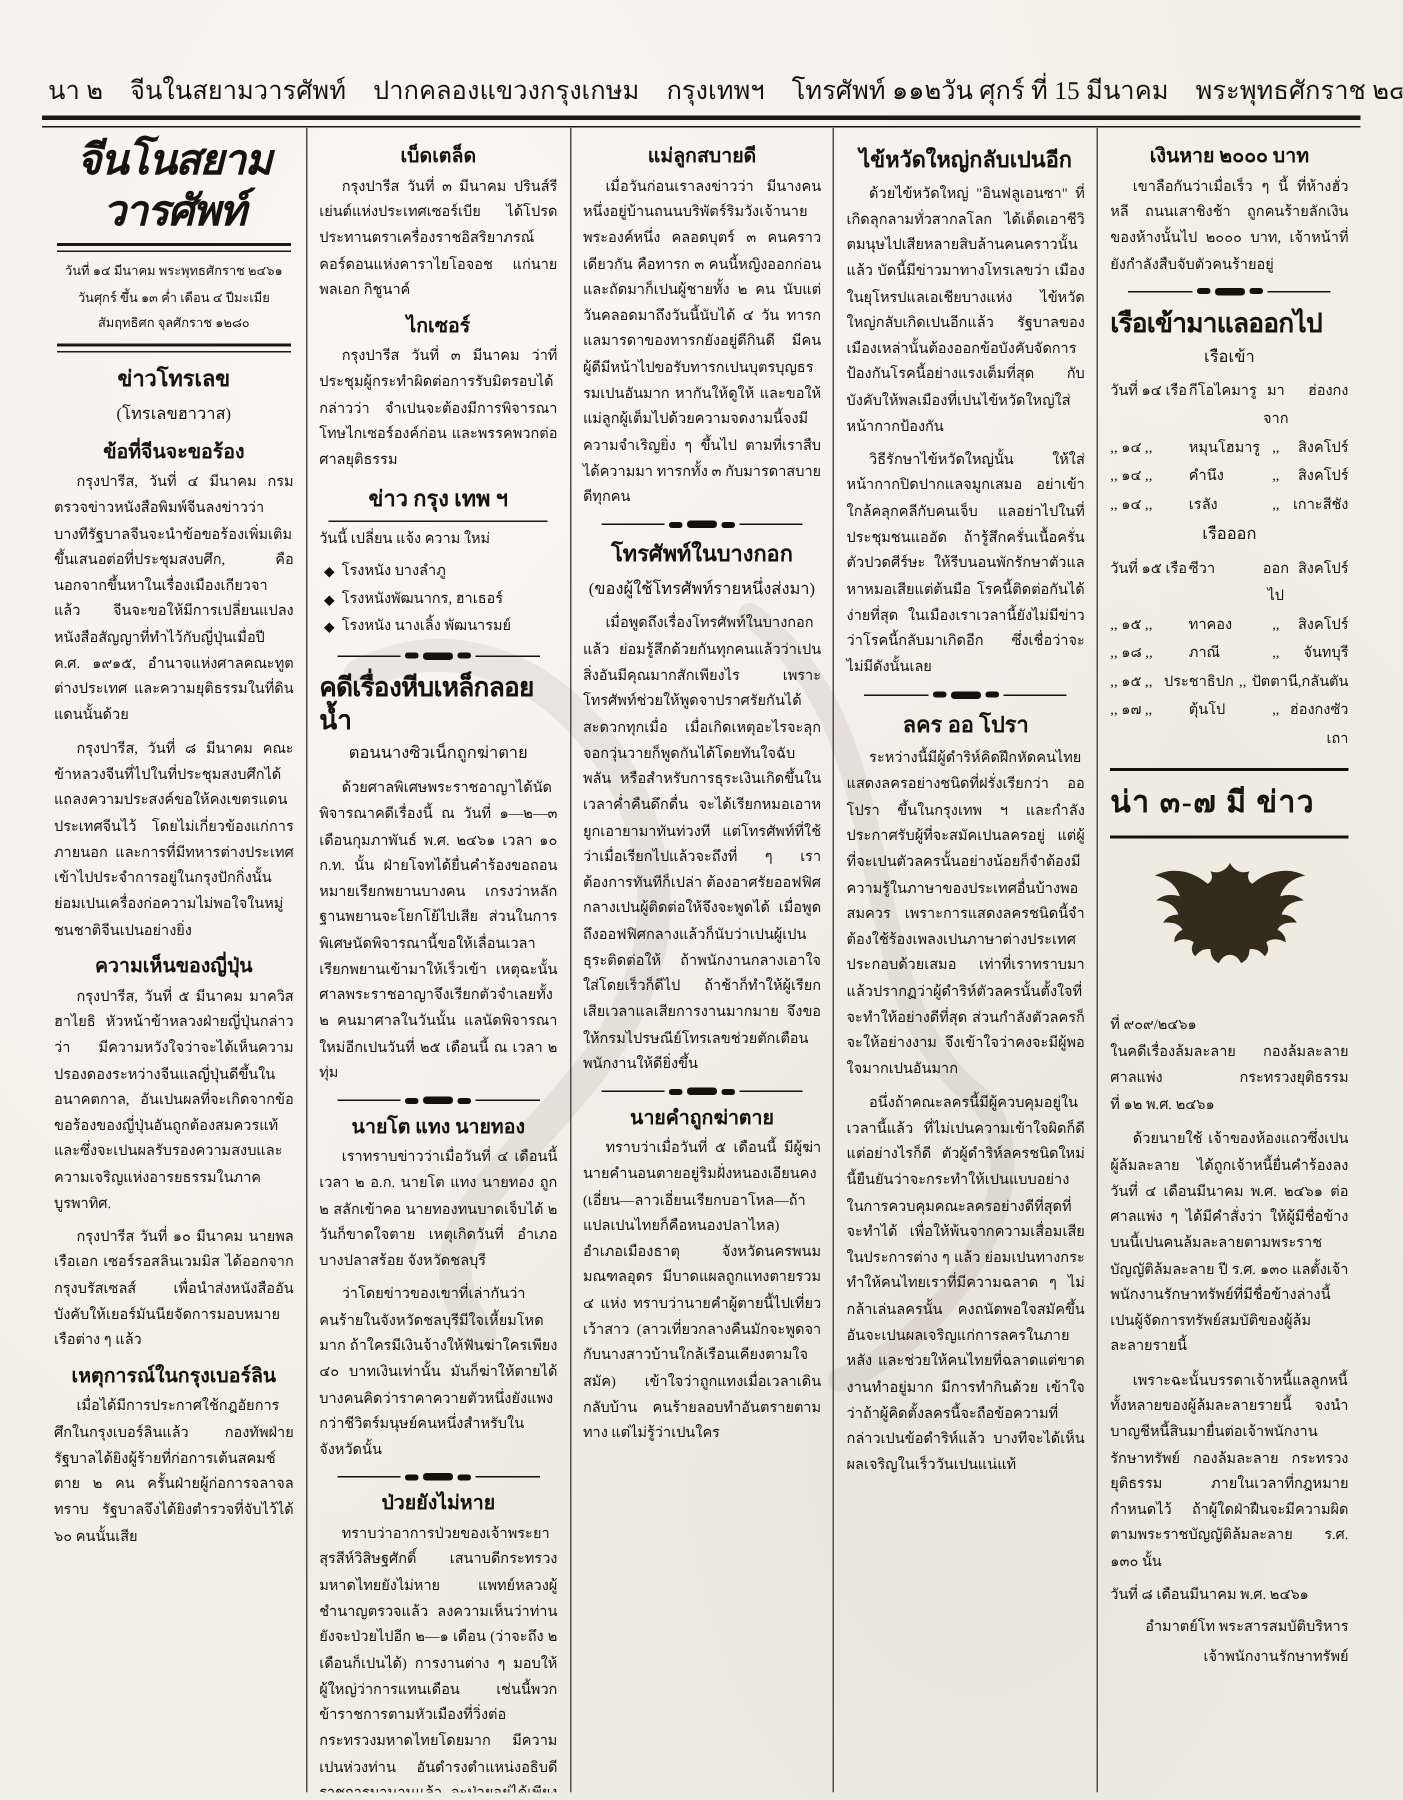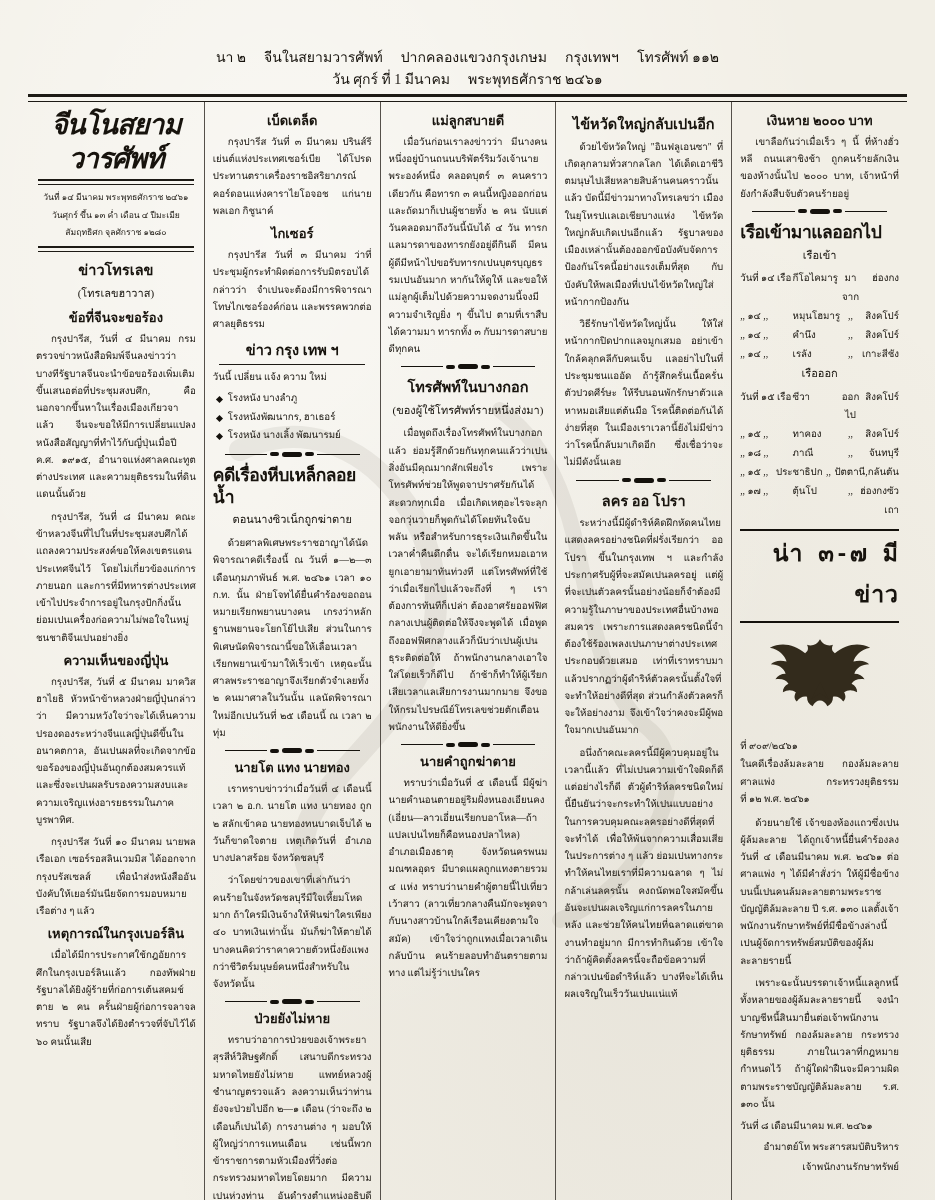--- a/index.html
+++ b/index.html
@@ -3,21 +3,21 @@
 <meta charset="utf-8">
 <style>
   html,body{margin:0;padding:0;}
   body{width:935px;height:1200px;background:#e8e4da;font-family:"Liberation Serif","DejaVu Serif",serif;}
   .sheet{position:relative;width:935px;height:1200px;overflow:hidden;color:#17130d;
     background:
       radial-gradient(ellipse at 30% 20%, rgba(255,255,255,.55), rgba(255,255,255,0) 60%),
       radial-gradient(ellipse at 70% 80%, rgba(120,110,90,.08), rgba(0,0,0,0) 55%),
       #f2efe6;}
   .smudge{position:absolute;left:180px;top:330px;opacity:.07;pointer-events:none;}
-  .topbar{display:flex;justify-content:space-between;align-items:center;margin:46px 32px 0;font-size:14px;white-space:nowrap;flex-direction:column;}
+  .topbar{display:flex;justify-content:space-between;align-items:center;margin:46px 32px 0;font-size:17px;white-space:nowrap;}
   .topbar .grp{display:flex;gap:18px;}
   .rule2{margin:4px 28px 0;height:4px;border-top:3px solid #1d1a15;border-bottom:1px solid #1d1a15;}
   .columns{display:flex;margin:0 28px;height:1110px;overflow:hidden;}
   .col{width:20%;box-sizing:border-box;padding:4px 8px 0;font-size:9.7px;line-height:1.78;text-align:justify;}
   .col + .col{border-left:1px solid #55504a;}
   p{margin:0 0 5px;text-indent:15px;}
   .nient{text-indent:0;}
   .mast-title{font-size:28px;font-weight:bold;text-align:center;letter-spacing:-1px;margin:2px 0 3px;font-style:italic;line-height:1.2;}
   .mast-sub{font-size:8.6px;text-align:center;line-height:2.05;}
   .rulethin{height:3px;border-top:2px solid #1d1a15;border-bottom:1px solid #1d1a15;margin:4px 2px;}
@@ -31,21 +31,21 @@
   .orn .b1,.orn .b3{width:9px;height:4px;background:#14110c;border-radius:2px;margin:0 3px;}
   .orn .b2{width:20px;height:5px;background:#14110c;border-radius:2.5px;}
   .cin{display:flex;gap:6px;text-indent:0;margin:1px 0 1px 4px;line-height:1.7;}
   .cin .blt{flex:0 0 auto;margin-top:1px;}
   .cin .blt::before{content:"";display:inline-block;width:5px;height:5px;background:#14110c;transform:rotate(45deg);}
   .ship{display:flex;text-indent:0;line-height:1.95;}
   .ship .a{width:33%;}
   .ship .b{width:31%;}
   .ship .c{width:11%;text-align:center;}
   .ship .d{flex:1;text-align:right;}
-  .banner{border-top:2.5px solid #14110c;border-bottom:2.5px solid #14110c;text-align:right;font-weight:bold;font-size:23px;padding:4px 0;margin:9px 0 7px;letter-spacing:1px;font-family:Liberation Mono, monospace;}
+  .banner{border-top:2.5px solid #14110c;border-bottom:2.5px solid #14110c;text-align:left;font-weight:bold;font-size:20px;padding:4px 0;margin:9px 0 7px;letter-spacing:1px;}
   .garuda{text-align:center;margin:2px 0 1px;}
   .meta{display:flex;justify-content:space-between;text-indent:0;line-height:1.8;}
   .docno{text-indent:0;margin-bottom:1px;margin-top:24px;}
   .sig{text-align:right;text-indent:0;line-height:1.7;margin-top:3px;}
   .small-gap{margin-top:6px;}
 </style>
 </head>
 <body>
 
 <div class="sheet">
@@ -57,21 +57,21 @@
 
   <div class="topbar">
     <div class="grp">
       <span>นา ๒</span>
       <span>จีนในสยามวารศัพท์</span>
       <span>ปากคลองแขวงกรุงเกษม</span>
       <span>กรุงเทพฯ</span>
       <span>โทรศัพท์ ๑๑๒</span>
     </div>
     <div class="grp">
-      <span>วัน ศุกร์ ที่ 1 มีนาคม</span>
+      <span>วัน ศุกร์ ที่ 15 มีนาคม</span>
       <span>พระพุทธศักราช ๒๔๖๑</span>
     </div>
   </div>
   <div class="rule2"></div>
 
   <div class="columns">
 
     <div class="col">
       <div class="mast-title">จีนโนสยามวารศัพท์</div>
       <div class="rulethin"></div>

